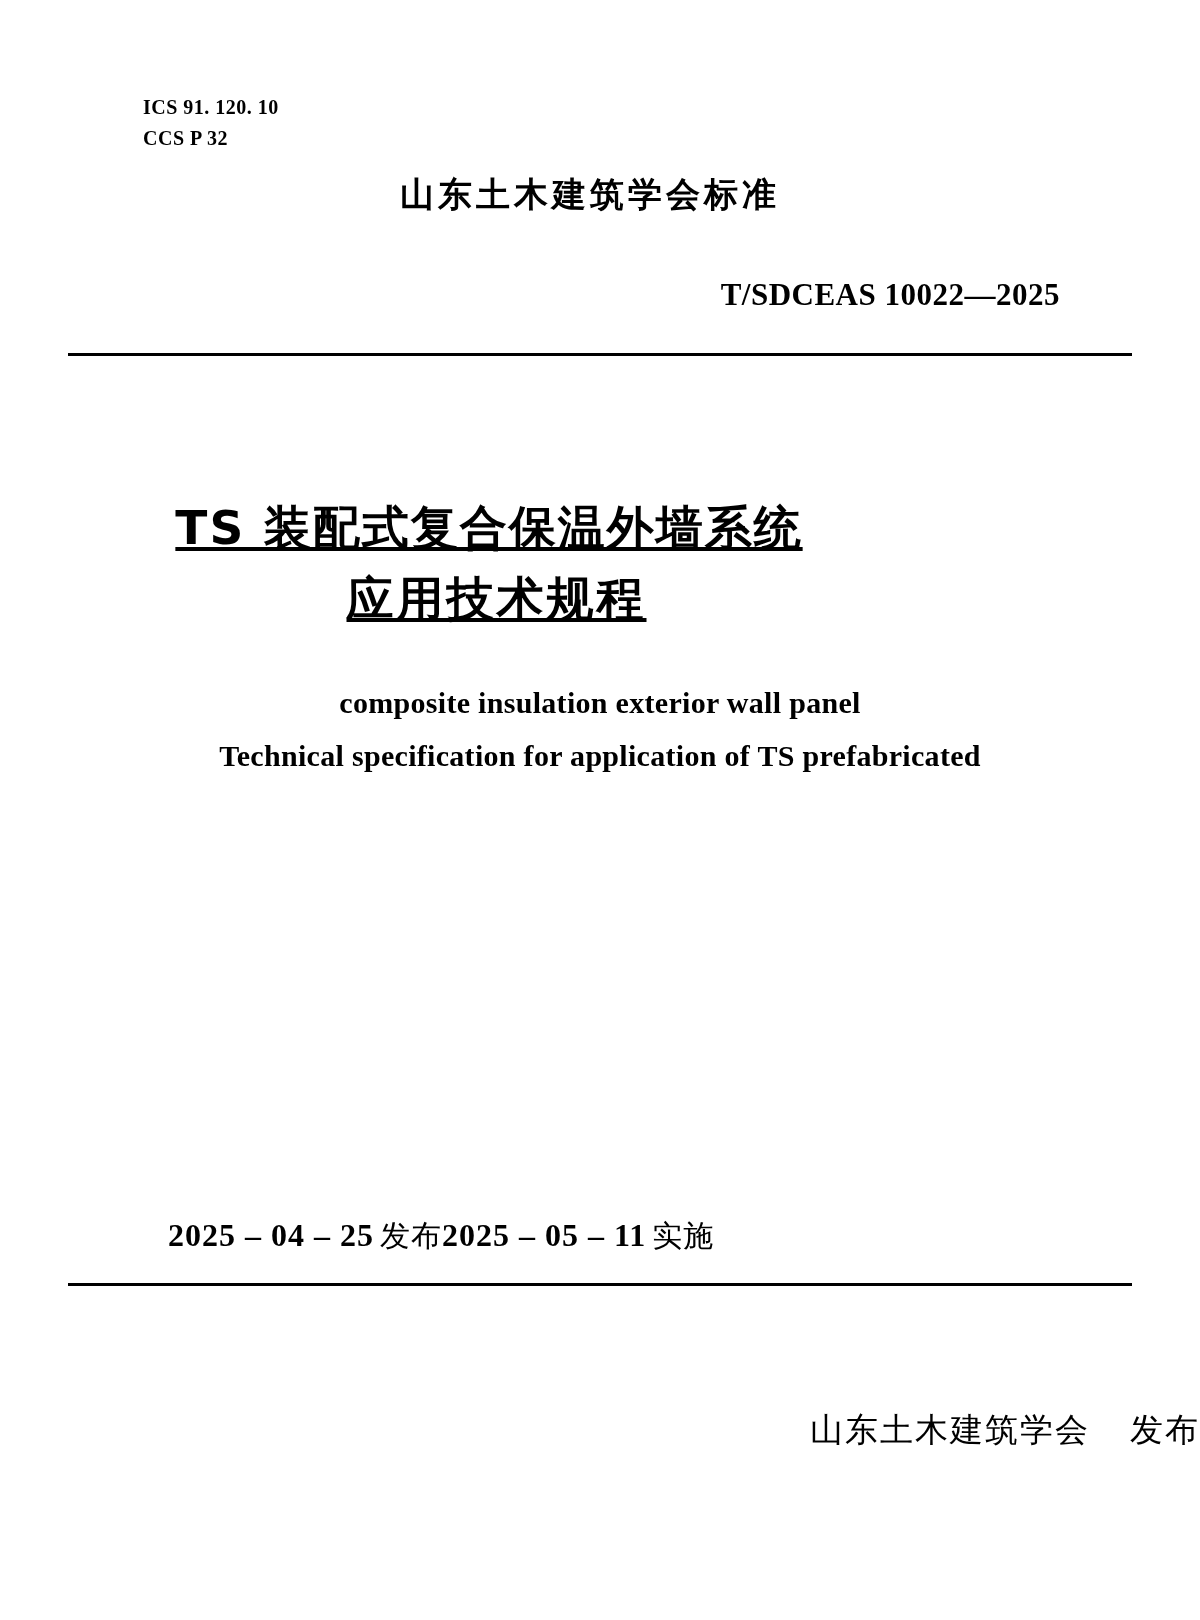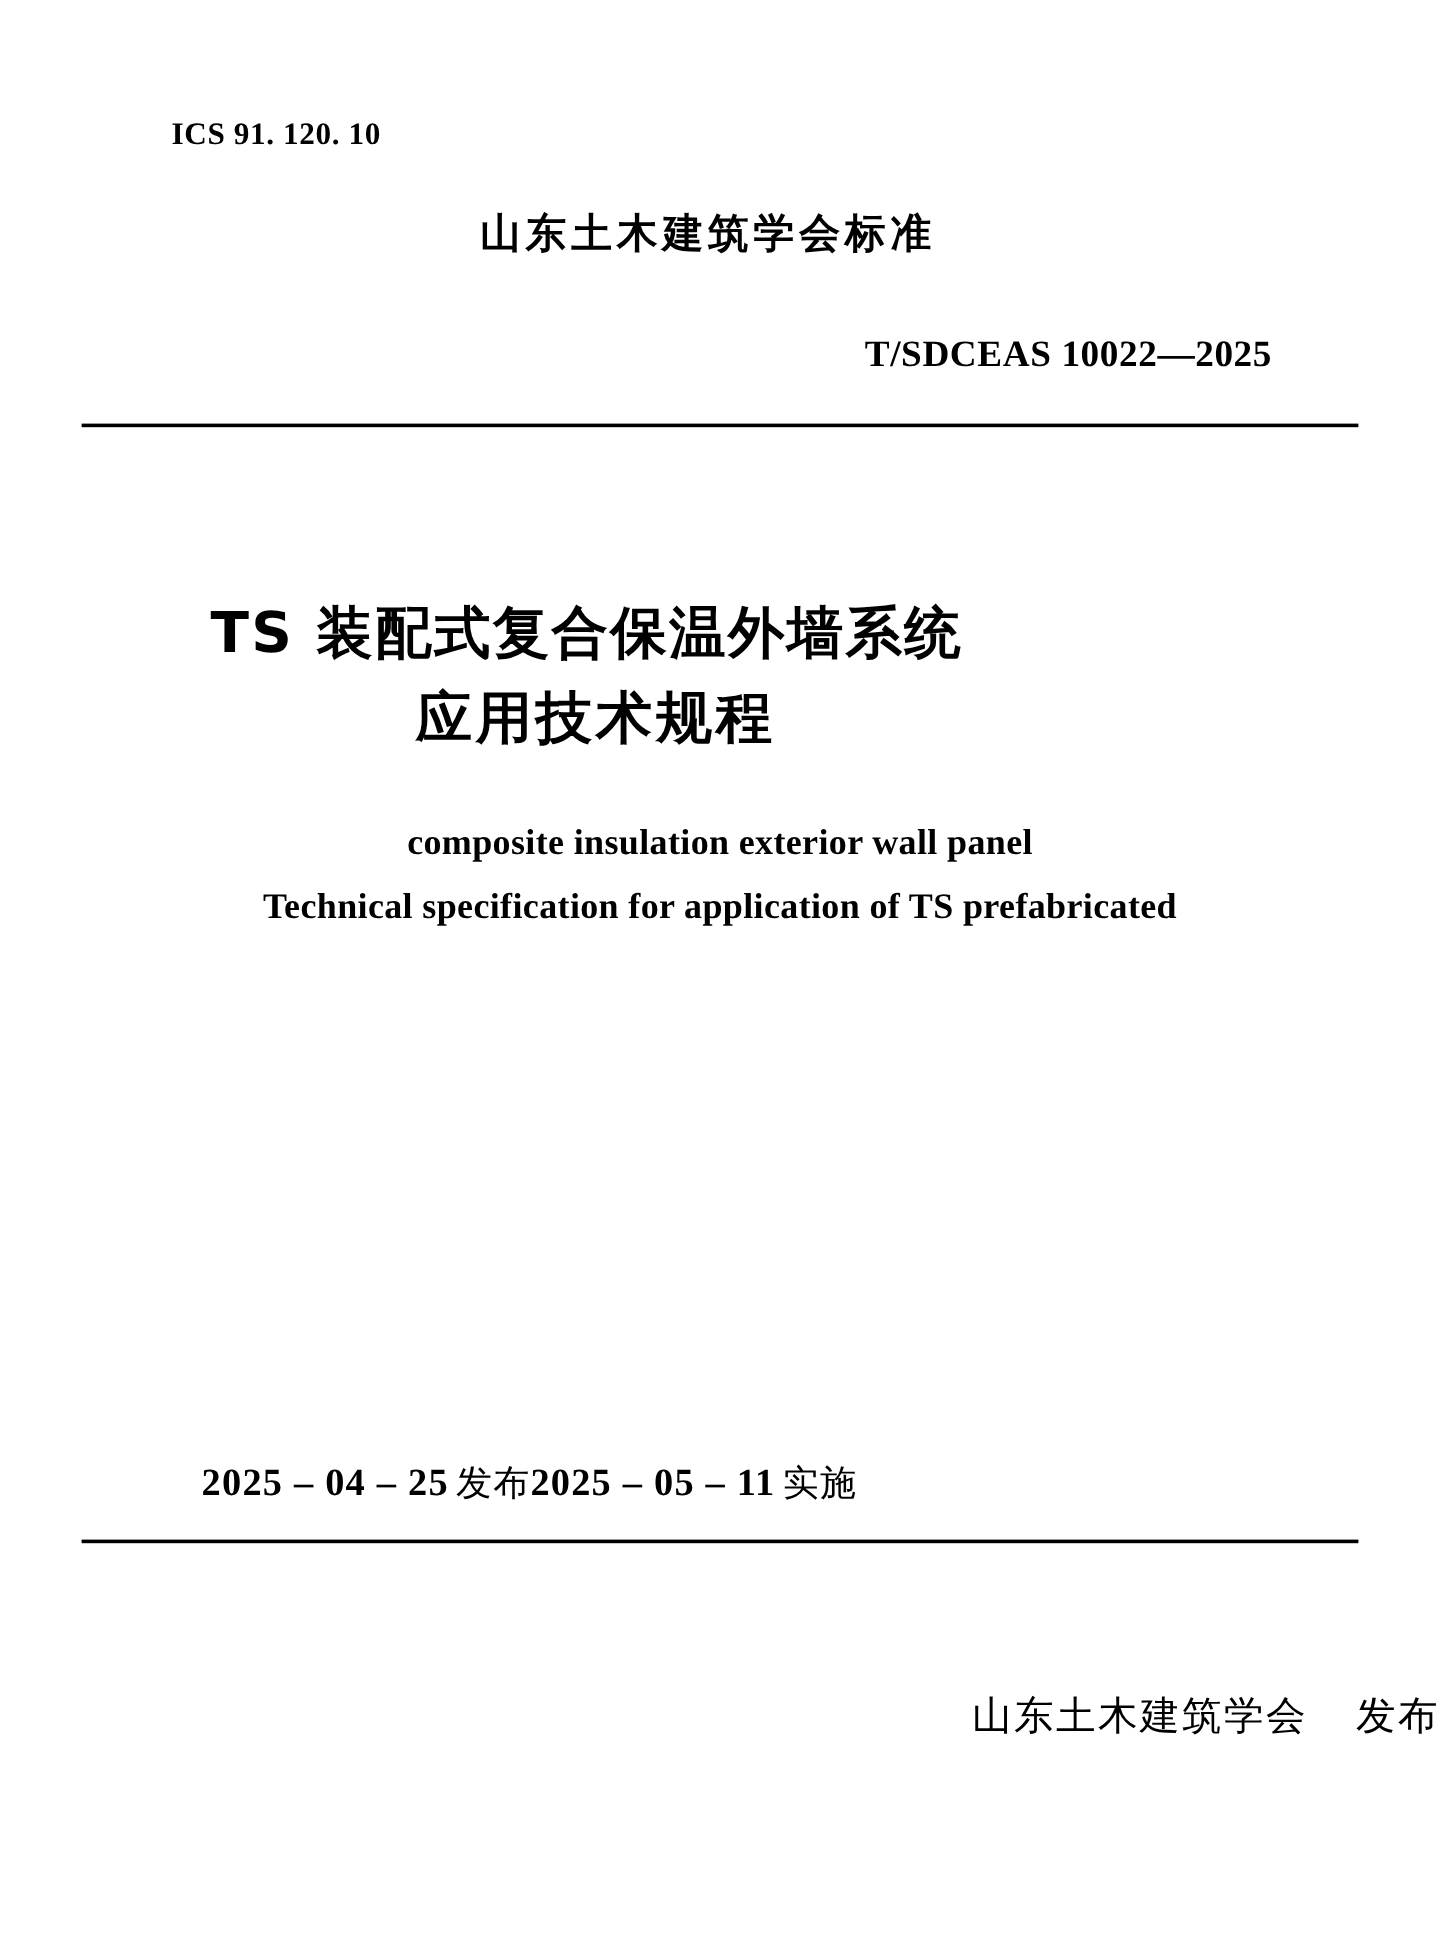--- a/index.html
+++ b/index.html
@@ -31,21 +31,21 @@
     width: 1200px;
     height: 360px;
   }
 
   .ics-block {
     position: absolute;
     left: 143px;
     top: 92px;
     font-family: "Liberation Serif", serif;
     font-weight: bold;
-    font-size: 26px;
+    font-size: 20px;
     line-height: 1.55;
     letter-spacing: 0.5px;
   }
   .ics-line {
     white-space: nowrap;
   }
 
   .society-standard {
     position: absolute;
     left: 400px;
@@ -83,20 +83,21 @@
     position: absolute;
     left: 0;
     top: 492px;
     width: 978px;
     text-align: center;
     font-family: "DejaVu Sans", sans-serif;
     font-weight: bold;
     font-size: 47px;
     line-height: 1.52;
     letter-spacing: 2px;
+    text-decoration: underline;
   }
   .title-cn .line2 {
     letter-spacing: 3px;
     padding-left: 15px;
   }
 
   .title-en {
     position: absolute;
     left: 0;
     top: 676px;
@@ -164,20 +165,21 @@
 </style>
 </head>
 <body>
 
 <div class="page">
 
   <div class="header-zone">
 
     <div class="ics-block">
       <div class="ics-line">ICS 91. 120. 10</div>
+      <div class="ics-line">CCS P 32</div>
     </div>
 
     <div class="society-standard">山东土木建筑学会标准</div>
 
     <div class="std-number">T/SDCEAS 10022—2025</div>
 
     <div class="rule-top"></div>
   </div>
 
   <div class="title-cn">

